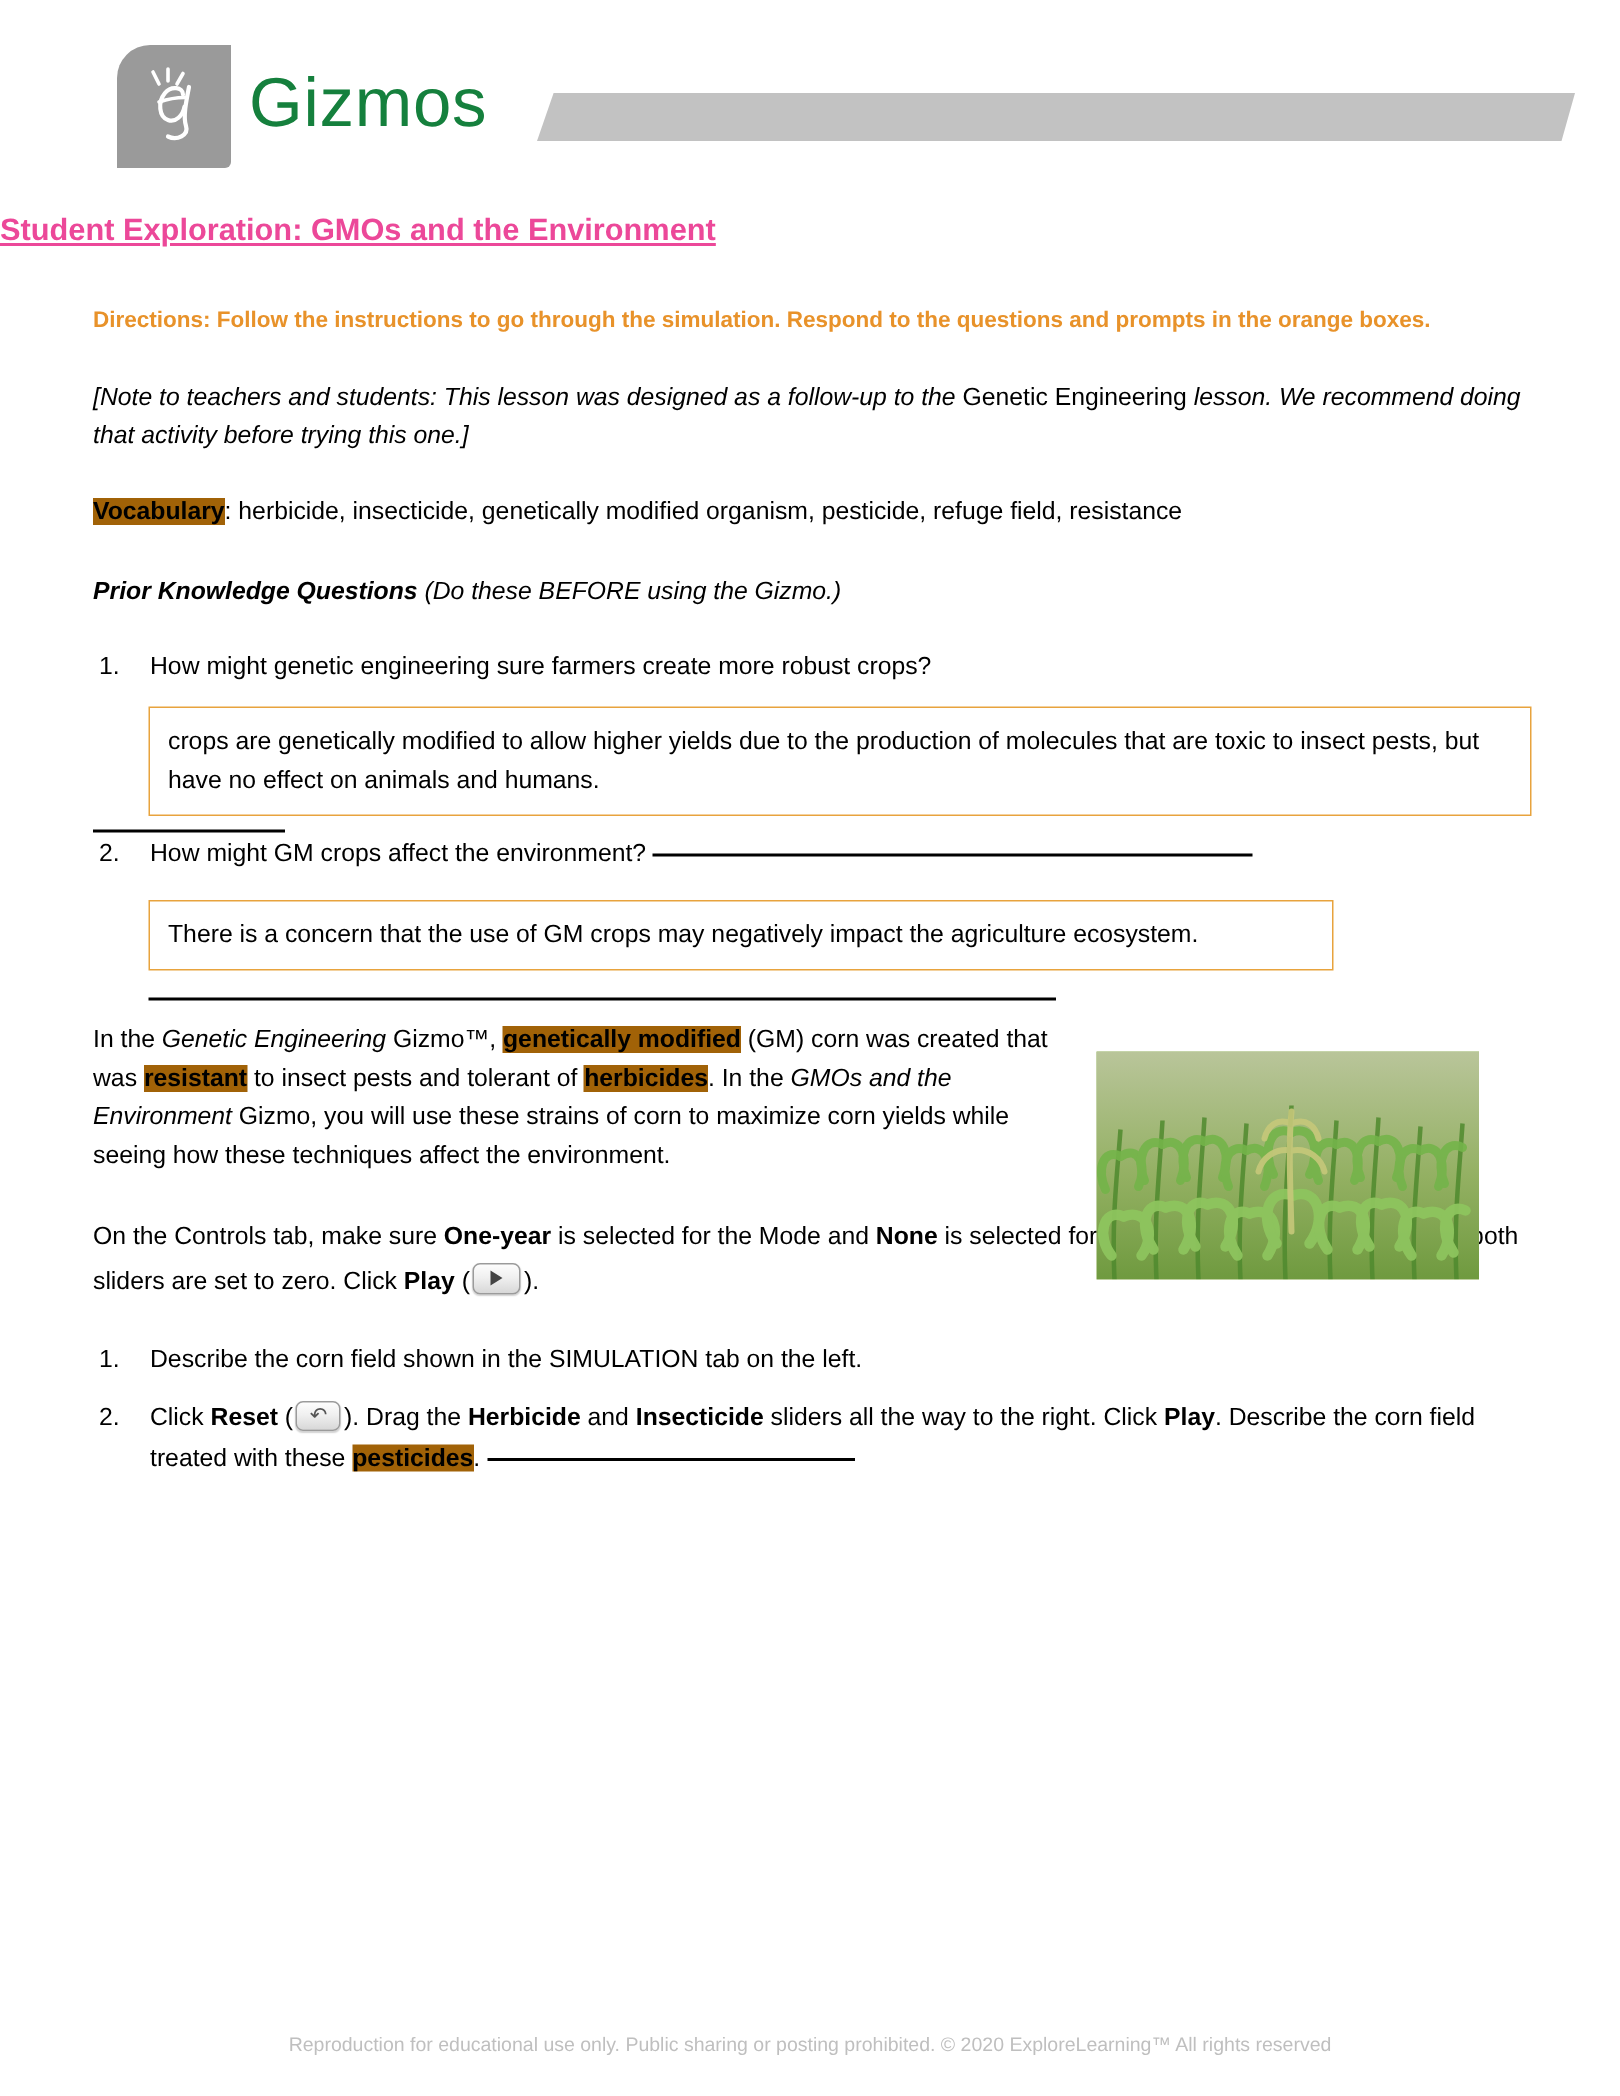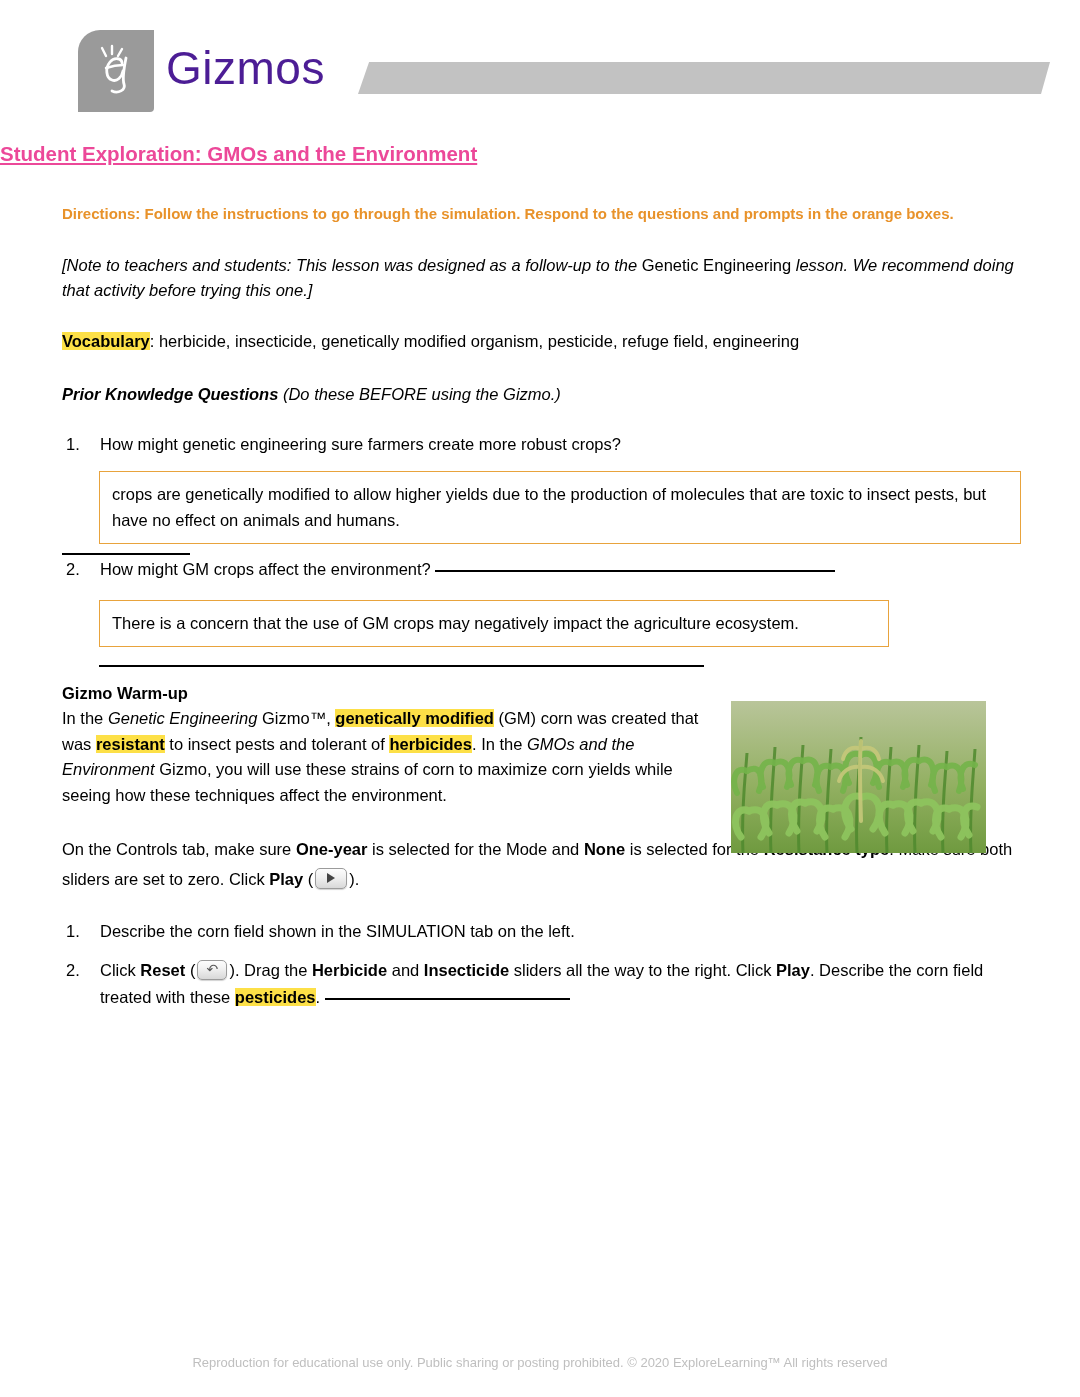--- a/index.html
+++ b/index.html
@@ -33,21 +33,21 @@
     border-top-left-radius: 22px;
     border-bottom-right-radius: 4px;
   }
   .logo-mark svg { position: absolute; left: 8px; top: 14px; }
   .logo-word {
     position: absolute;
     left: 166px;
     top: 38px;
     font-size: 46px;
     font-weight: 400;
-    color: #4c1d95;
+    color: #15803d;
     letter-spacing: 0.5px;
     line-height: 60px;
   }
   .header-bar {
     position: absolute;
     left: 358px;
     top: 62px;
     width: 692px;
     height: 32px;
     background: #c2c2c2;
@@ -90,21 +90,21 @@
     margin-top: 26px;
   }
   .note .upright { font-style: normal; }
 
   .vocab {
     font-size: 16.5px;
     line-height: 25px;
     margin-top: 26px;
   }
   .hl {
-    background: #fde047;
+    background: #a16207;
     font-weight: bold;
   }
 
   .pkq {
     font-size: 16.5px;
     line-height: 25px;
     margin-top: 28px;
     font-style: italic;
   }
   .pkq b { font-weight: bold; }
@@ -252,21 +252,21 @@
 
   <div class="content">
 
     <div class="directions">Directions: Follow the instructions to go through the simulation. Respond to the questions and prompts in the orange boxes.</div>
 
     <div class="note">
       <span>[Note to teachers and students: This lesson was designed as a follow-up to the </span><span class="upright">Genetic Engineering</span><span> lesson. We recommend doing that activity before trying this one.]</span>
     </div>
 
     <div class="vocab">
-      <span class="hl">Vocabulary</span><span>: herbicide, insecticide, genetically modified organism, pesticide, refuge field, engineering</span>
+      <span class="hl">Vocabulary</span><span>: herbicide, insecticide, genetically modified organism, pesticide, refuge field, resistance</span>
     </div>
 
     <div class="pkq">
       <b>Prior Knowledge Questions</b><span> (Do these BEFORE using the Gizmo.)</span>
     </div>
 
     <div class="qitem">
       <span class="qnum">1.</span>
       <span>How might genetic engineering sure farmers create more robust crops?</span>
     </div>
@@ -275,21 +275,20 @@
 
     <div class="qitem" style="margin-top:2px;">
       <span class="qnum">2.</span>
       <span>How might GM crops affect the environment?</span>
       <span class="rule-inline" style="width:400px;"></span>
     </div>
     <div class="answer-box ab-2">There is a concern that the use of GM crops may negatively impact the agriculture ecosystem.</div>
     <div class="hr-black"></div>
 
     <div class="warmup">
-      <div class="warmup-title">Gizmo Warm-up</div>
       <div class="warmup-text">
         <span>In the </span><i>Genetic Engineering</i><span> Gizmo™, </span><span class="hl">genetically modified</span><span> (GM) corn was created that was </span><span class="hl">resistant</span><span> to insect pests and tolerant of </span><span class="hl">herbicides</span><span>. In the </span><i>GMOs and the Environment</i><span> Gizmo, you will use these strains of corn to maximize corn yields while seeing how these techniques affect the environment.</span>
       </div>
 
       <div class="corn-photo">
         <svg width="255" height="152" viewBox="0 0 255 152" aria-hidden="true">
           <defs>
             <linearGradient id="sky" x1="0" y1="0" x2="0" y2="1">
               <stop offset="0%" stop-color="#b9c59a"></stop>
               <stop offset="55%" stop-color="#93b062"></stop>

